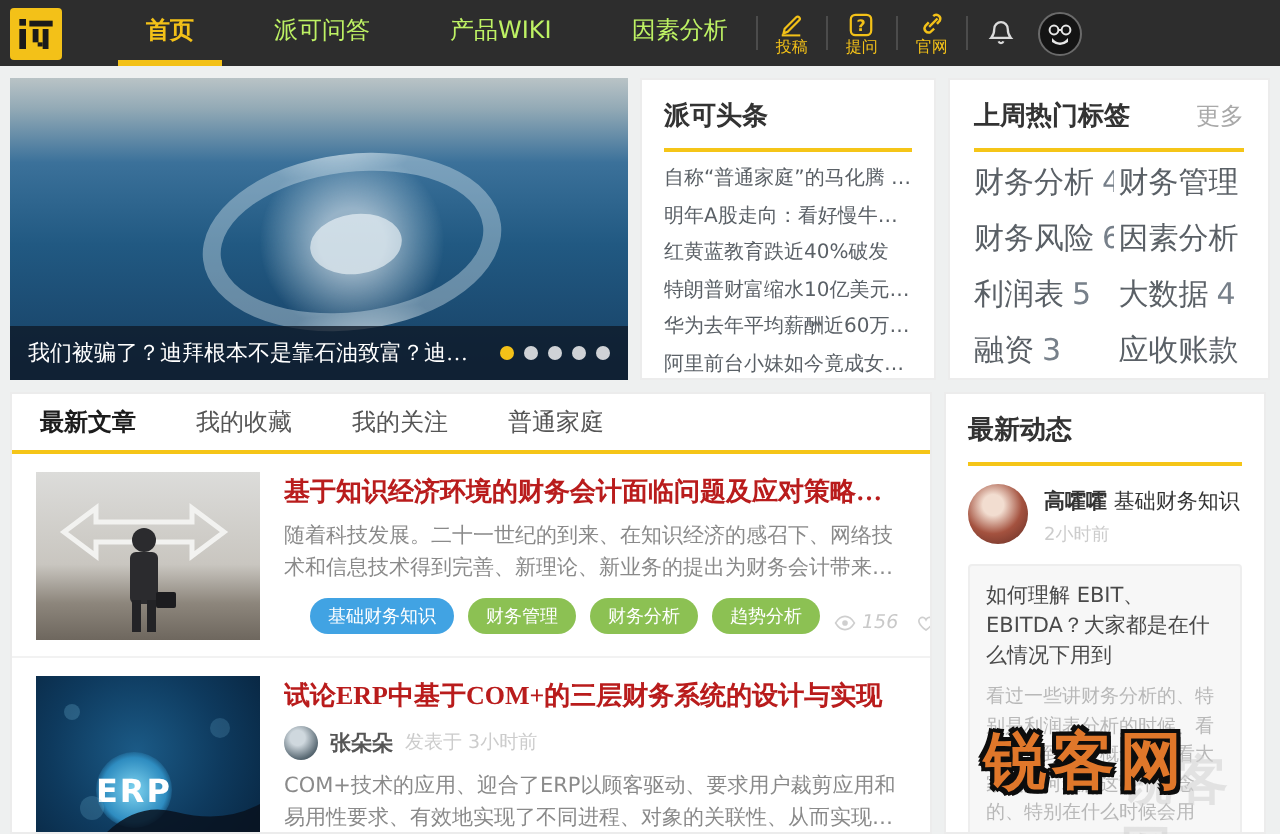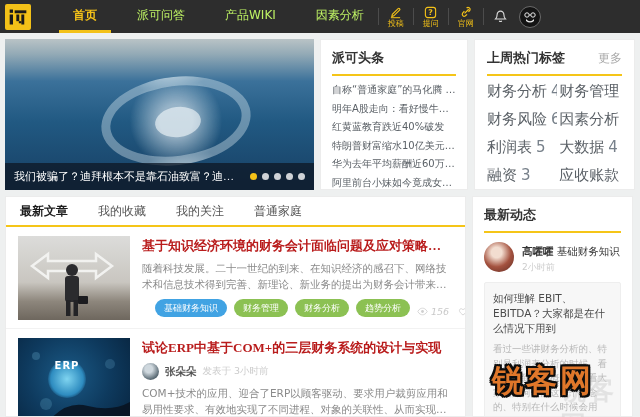--- a/index.html
+++ b/index.html
@@ -68,24 +68,24 @@
   
   .articles-card { width:461px; flex-shrink:0; }
   .tabbar { display:flex; gap:30px; padding:0 14px; height:28px; align-items:center; }
   .tab { font-size:12px; color:#555; cursor:pointer; }
   .tab.active { color:#1c1c1c; font-weight:bold; }
   .article { display:flex; gap:12px; padding:9px 12px 8px; }
   .article + .article { border-top:1px solid #f2f2f2; }
   .thumb { width:112px; height:84px; flex-shrink:0; position:relative; overflow:hidden; cursor:pointer; }
   .thumb1 { background:linear-gradient(180deg,#dcdcda 0%,#c9c6c0 55%,#8d867c 78%,#6e675e 100%); }
   .thumb2 { background:radial-gradient(circle at 45% 45%, #1b5a86 0%, #0e3a5e 55%, #082540 100%); }
-  .erp-circle { position:absolute; left:30px; top:22px; width:38px; height:38px; border-radius:50%;
+  .erp-circle { position:absolute; left:30px; top:38px; width:38px; height:38px; border-radius:50%;
                 background:radial-gradient(circle,#7fd4f0 0%, #2e8cc0 60%, transparent 75%);
-                display:flex; justify-content:center;
-                color:#fff; font-size:10px; font-weight:bold; letter-spacing:1px; }
+                display:flex; align-items:center; justify-content:center;
+                color:#fff; font-size:16px; font-weight:bold; letter-spacing:1px; }
   .art-body { flex:1; min-width:0; display:flex; flex-direction:column; }
   .art-title { font-size:13px; font-weight:bold; color:#b91c1c; white-space:nowrap; overflow:hidden;
                text-overflow:ellipsis; cursor:pointer; margin-top:1px;font-family:Liberation Serif, serif; }
   .author-row { display:flex; align-items:center; gap:6px; margin-top:6px; }
   .mini-avatar { width:17px; height:17px; border-radius:50%; flex-shrink:0; }
   .mini-avatar.a1 { background:radial-gradient(circle at 40% 35%, #f0d9b8 30%, #b07a4e 70%, #704426 100%); }
   .mini-avatar.a2 { background:radial-gradient(circle at 40% 35%, #cfd8de 25%, #5a6a74 70%, #2c3940 100%); }
   .author-name { font-size:10.5px; font-weight:bold; color:#555; }
   .author-meta { font-size:9.5px; color:#ccc; }
   .excerpt { font-size:10.5px; color:#8a8a8a; line-height:16px; margin-top:5px;

